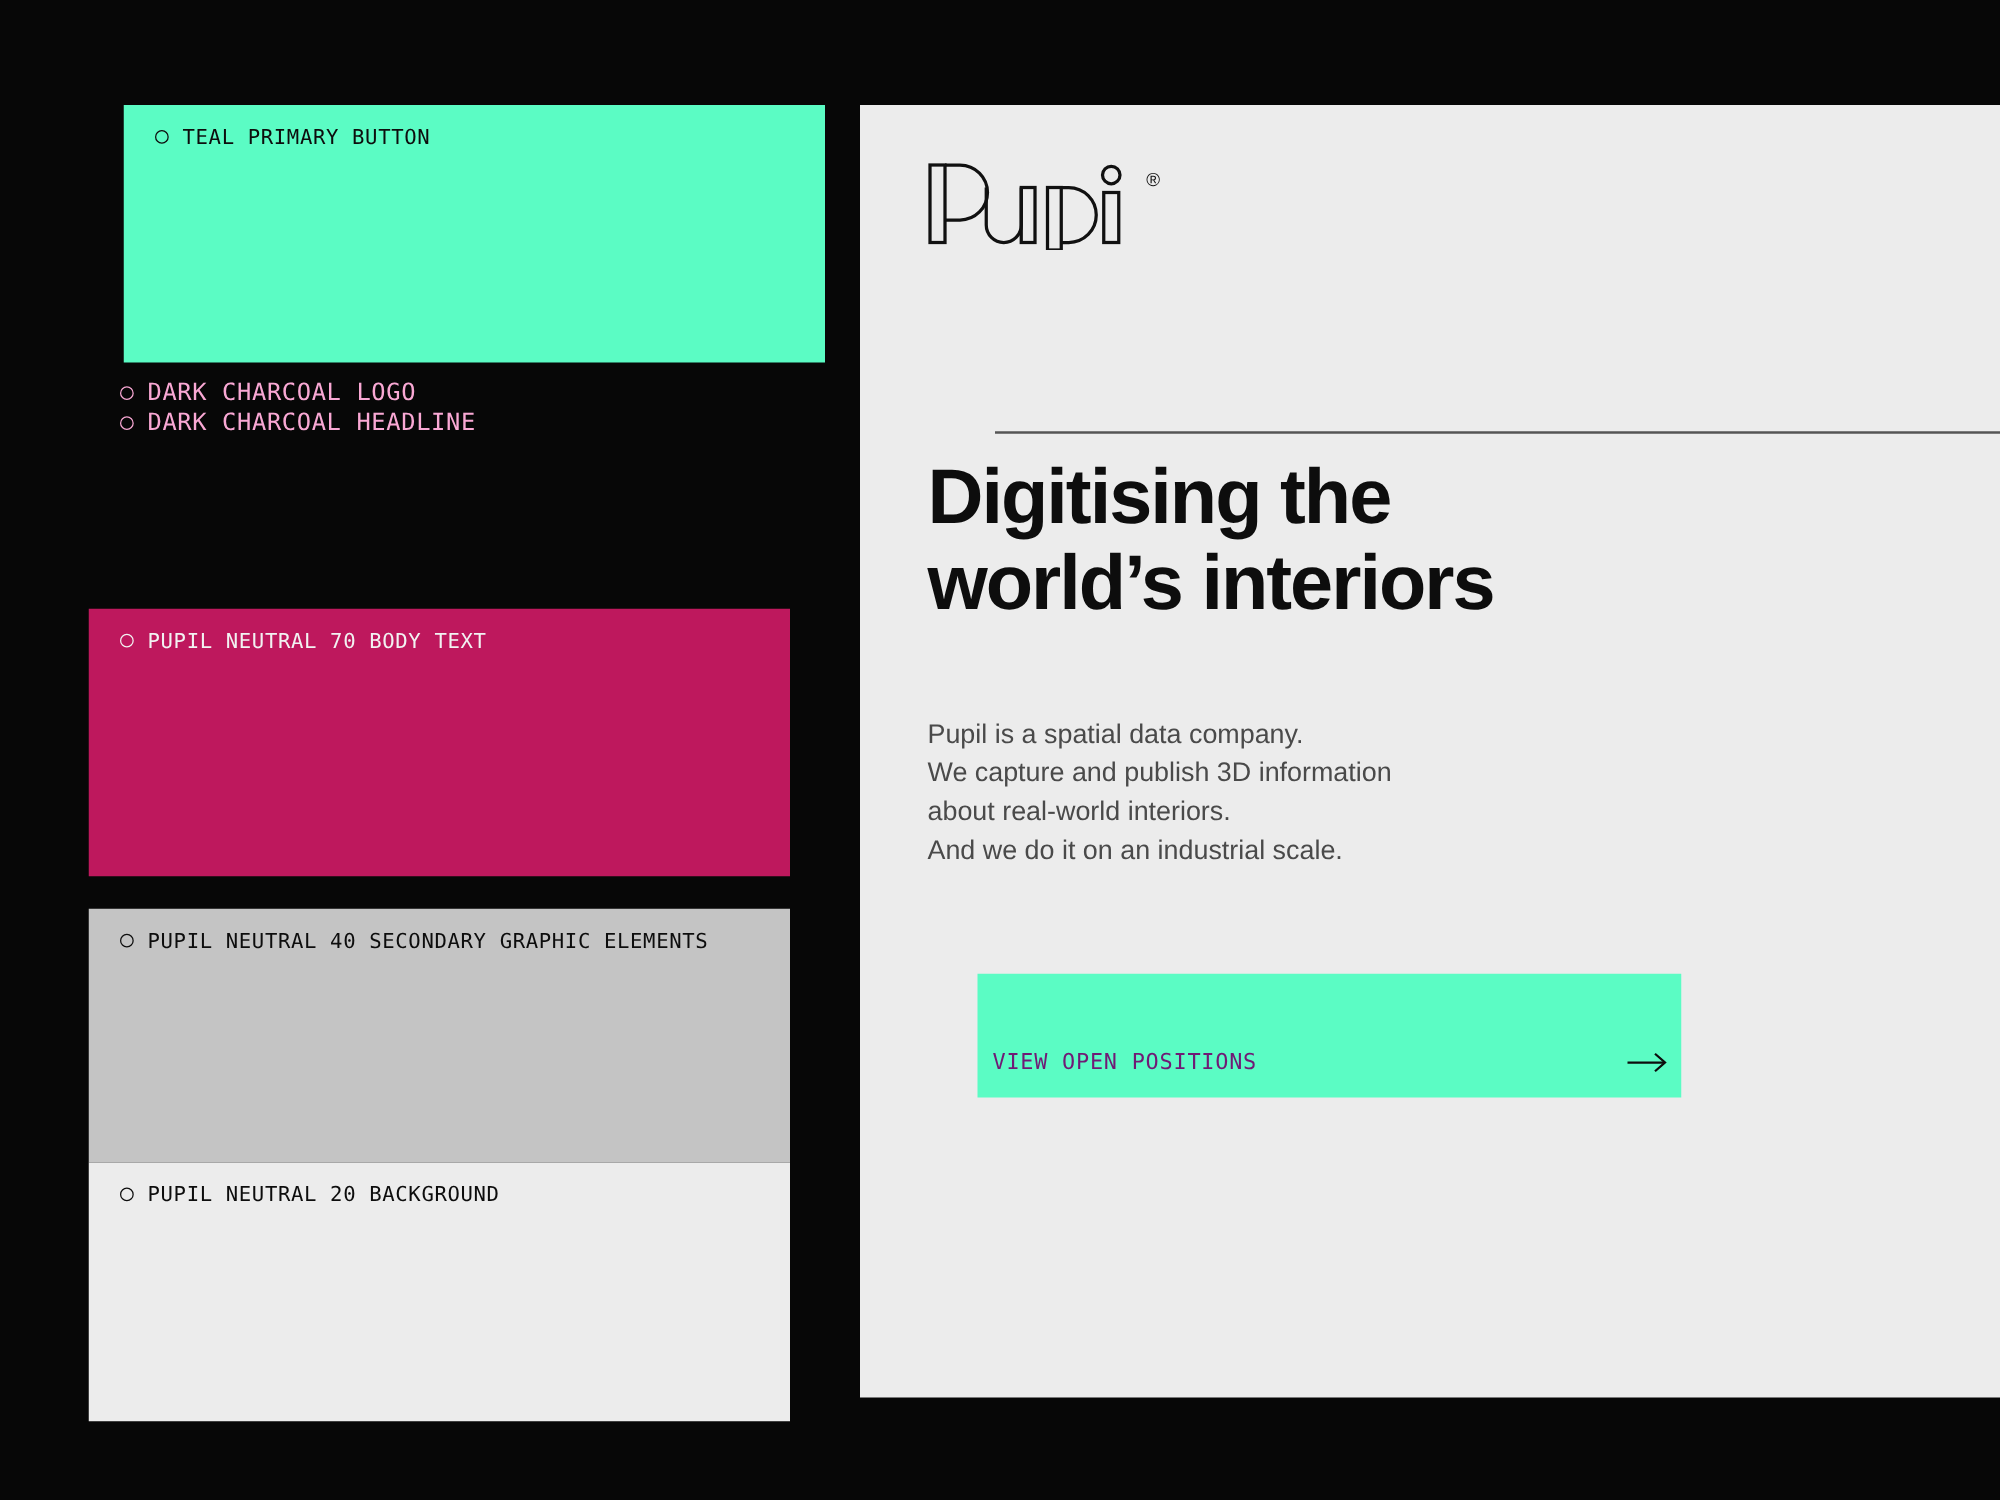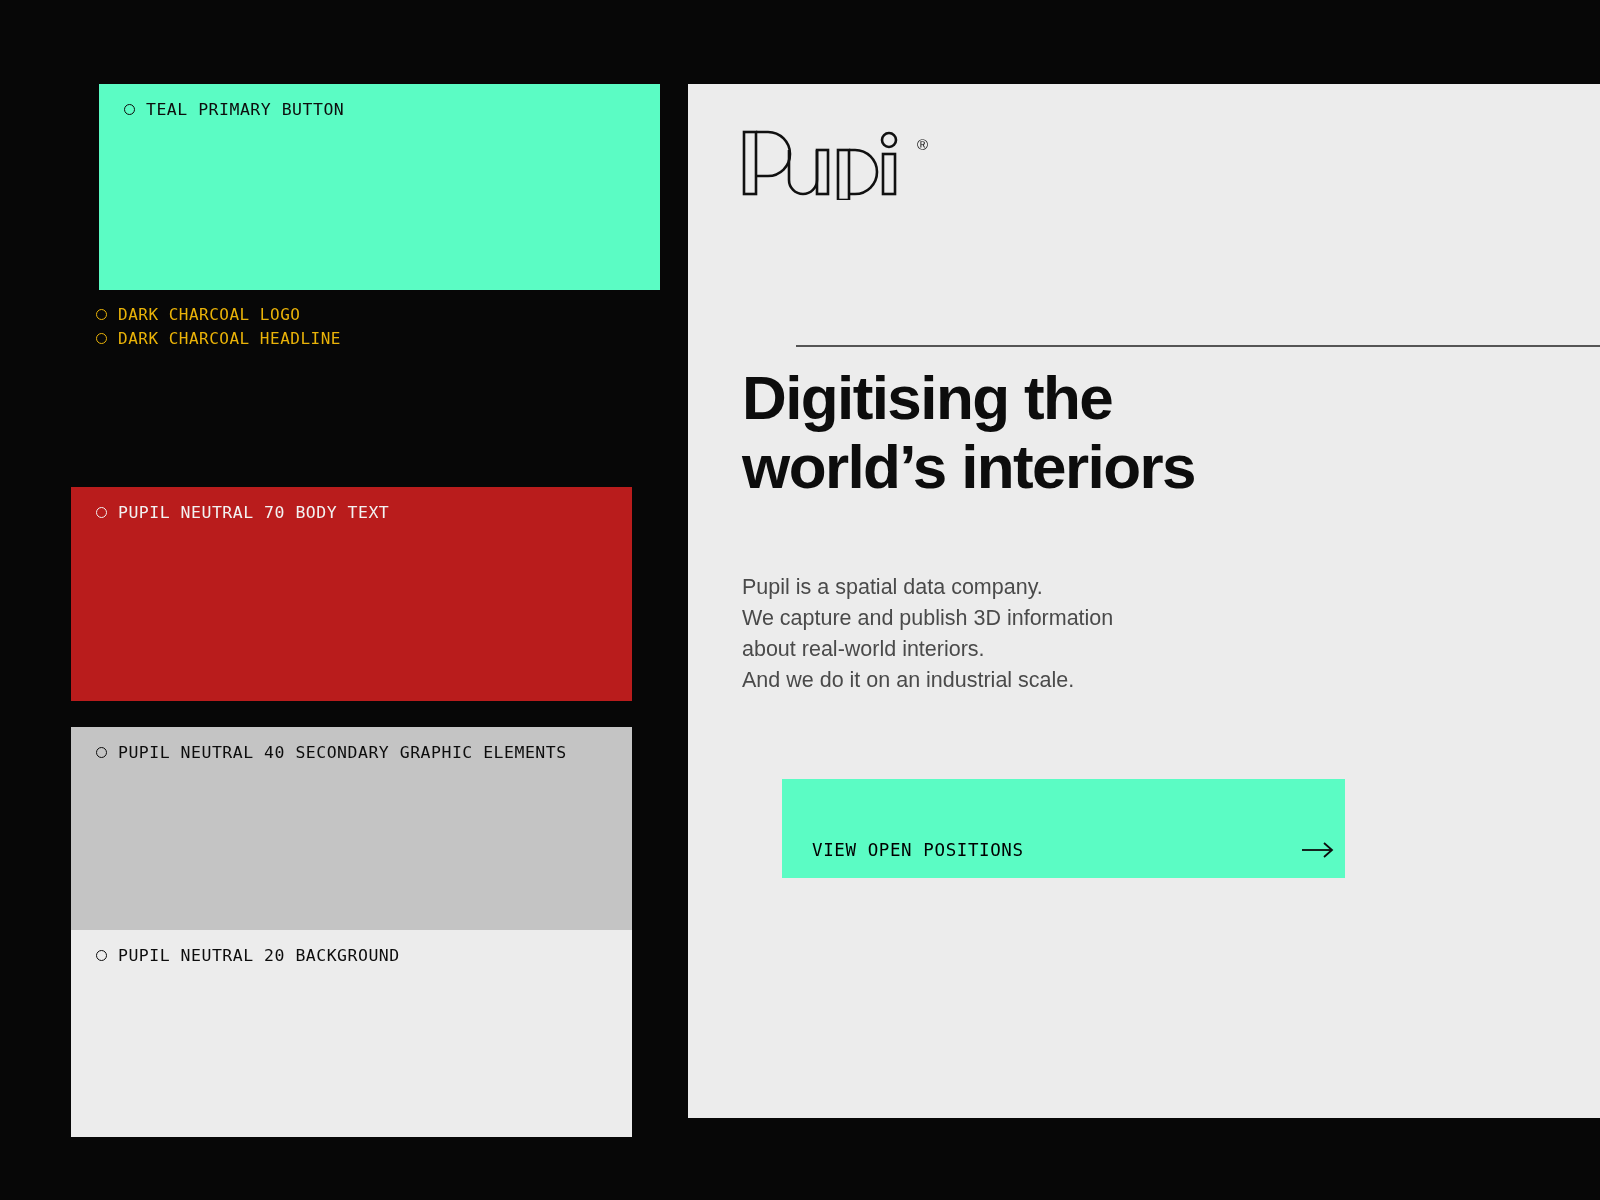--- a/index.html
+++ b/index.html
@@ -20,30 +20,30 @@
     display:flex; align-items:center; gap:11px;
     font-family:"DejaVu Sans Mono","Liberation Mono",monospace;
     font-size:16.5px; letter-spacing:0.5px; white-space:nowrap;
   }
   .bullet {
     width:11px; height:11px; border-radius:50%;
     border:1.6px solid currentColor; flex:none;
     display:block;
   }
   .sw-teal   { height:206px; background:#5BFCC4; color:#0d0d0d; }
-  .sw-n70    { height:214px; background:#b91c1c; color:#f2f2f2; }
+  .sw-n70    { height:214px; background:#be185d; color:#f2f2f2; }
   .sw-n40    { height:203px; background:#C4C4C4; color:#0d0d0d;margin-top:26px; }
   .sw-n20    { height:207px; background:#ECECEC; color:#0d0d0d; }
 
   
   .dark-rows { position:absolute; left:96px; top:302px; }
   .dark-row {
     display:flex; align-items:center; gap:11px;
     font-family:"DejaVu Sans Mono","Liberation Mono",monospace;
-    font-size:16px; letter-spacing:0.5px; color:#eab308;
+    font-size:19px; letter-spacing:0.5px; color:#f9a8d4;
     height:24px; white-space:nowrap;
   }
 
   .neutral-group { position:absolute; left:71px; top:487px; width:561px; }
 
   
   .hero {
     position:absolute; left:688px; top:84px;
     width:912px; height:1034px;
     background:#ECECEC;
@@ -75,21 +75,21 @@
 
   .cta {
     position:absolute; left:40px; top:695px;
     width:563px; height:99px;
     background:#5BFCC4; border:none; cursor:pointer;
     display:block; padding:0;
   }
   .cta-label {
     position:absolute; left:12px; bottom:18px;
     font-family:"DejaVu Sans Mono","Liberation Mono",monospace;
-    font-size:17.5px; letter-spacing:0.6px; color:#000000;margin-left:18px;
+    font-size:17.5px; letter-spacing:0.6px; color:#701a75;
   }
   .cta-arrow {
     position:absolute; right:10px; bottom:17px;
     width:34px; height:22px;
   }
 </style>
 </head>
 <body>
 
 <div class="stage">

